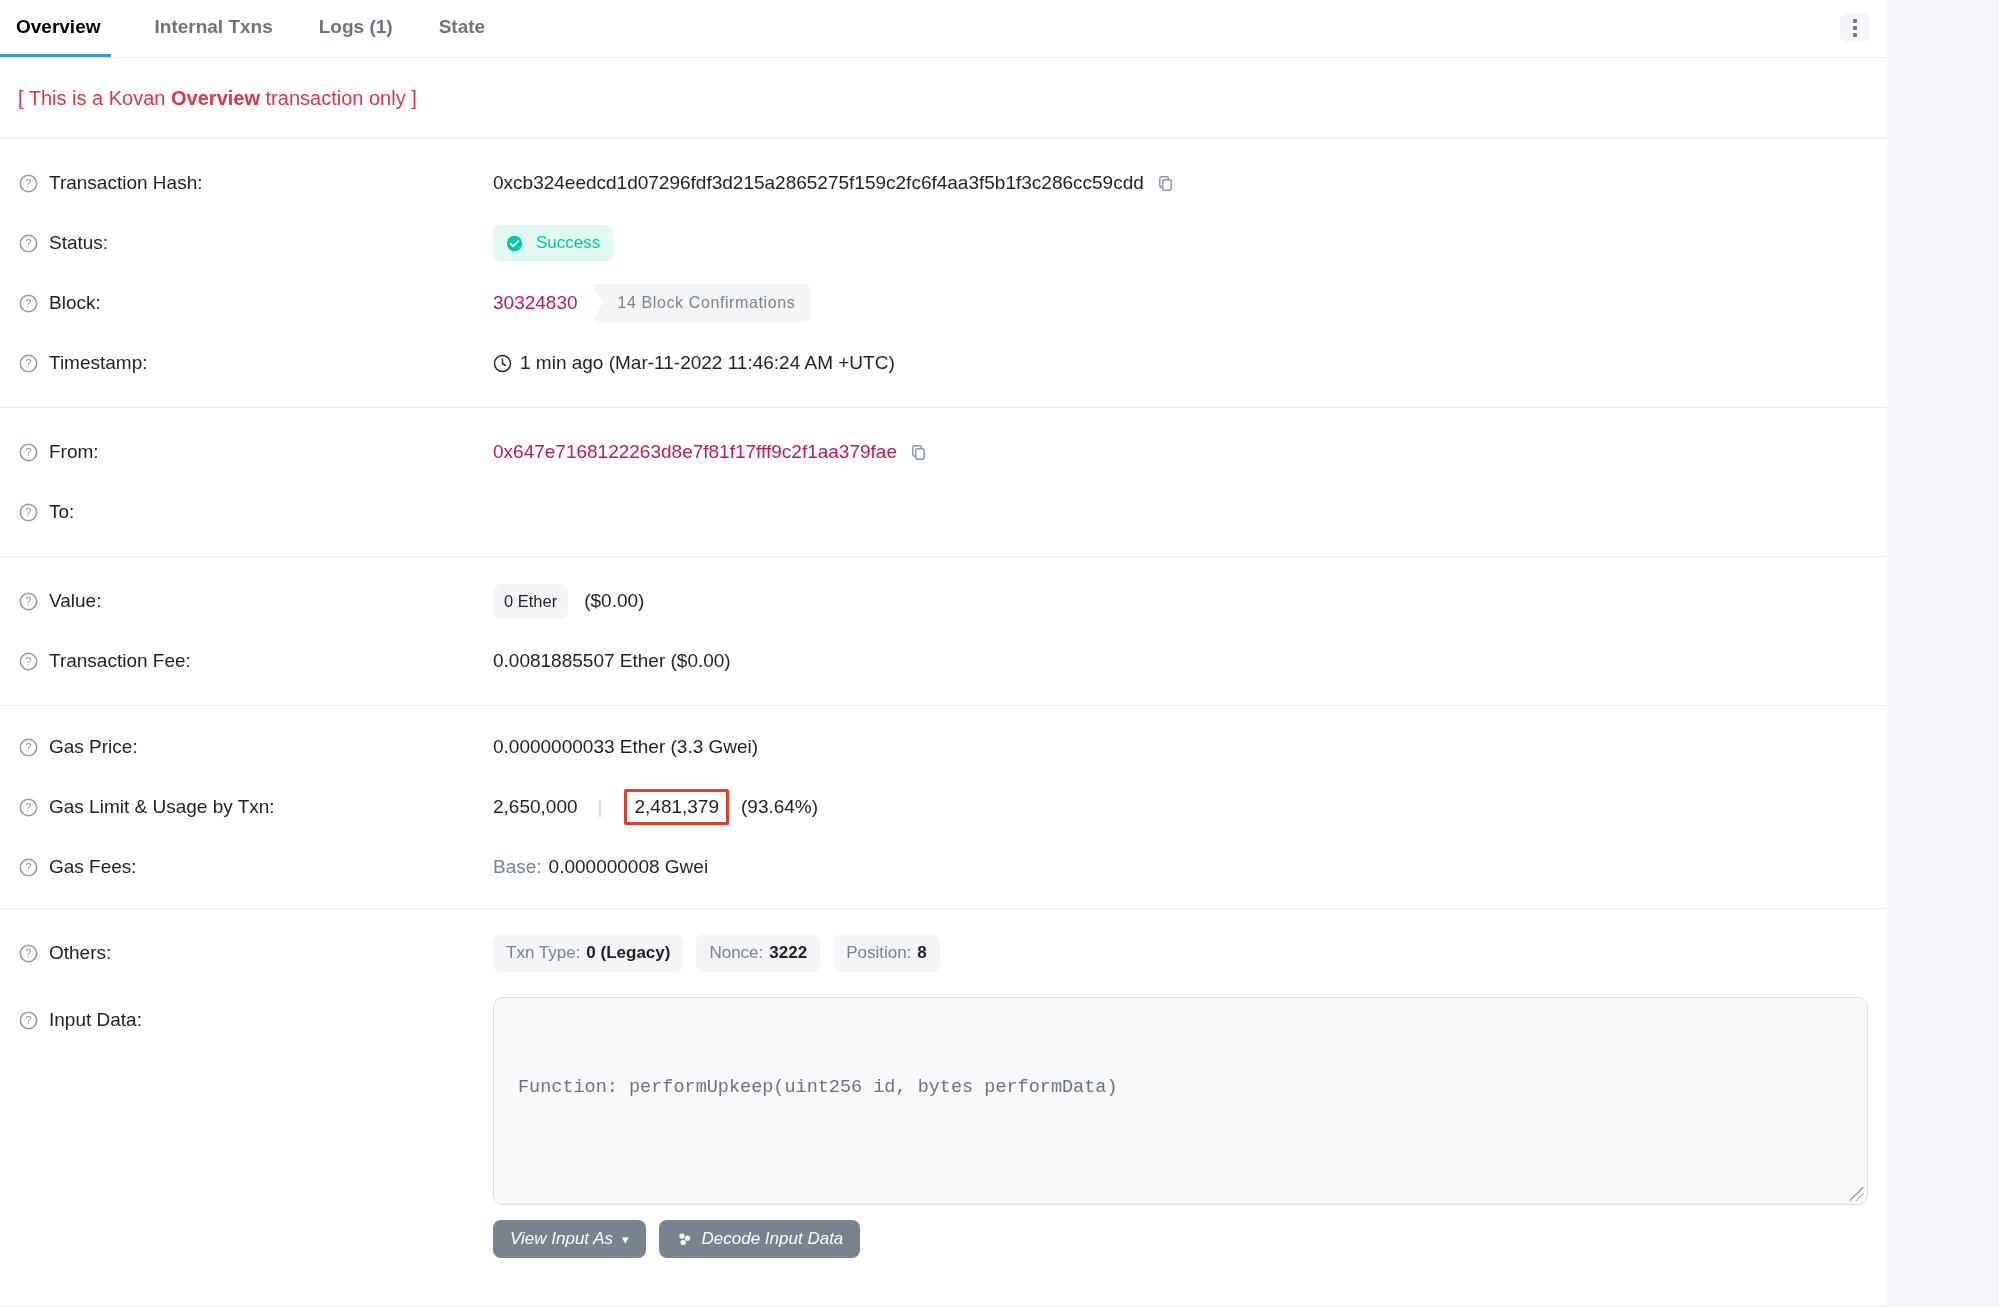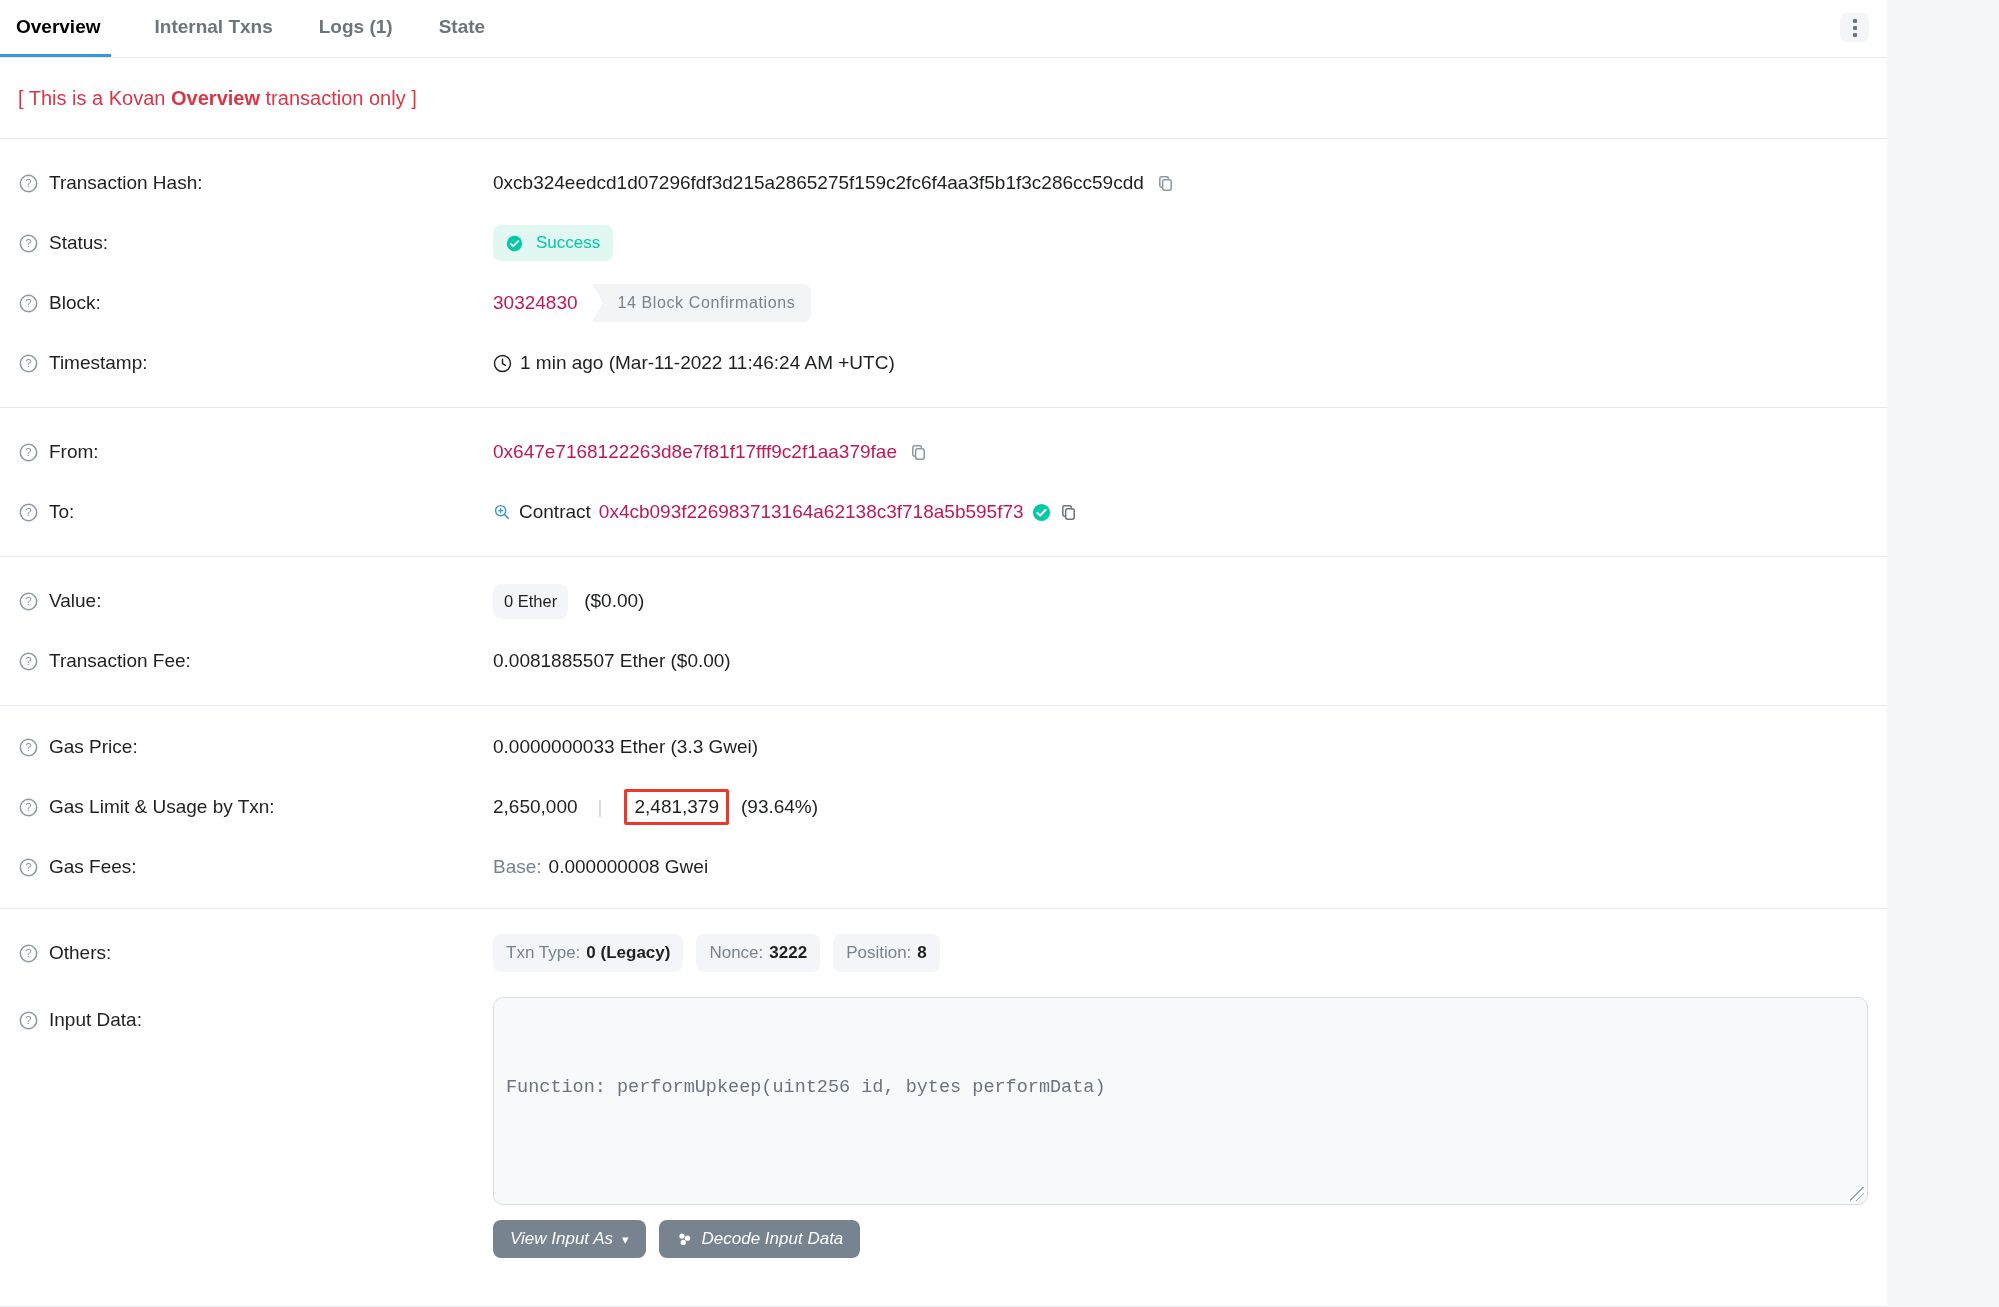--- a/index.html
+++ b/index.html
@@ -119,21 +119,21 @@
   .row-value.badges { gap: 13px; }
 
   
   .input-wrap { flex: 1; min-width: 0; padding-top: 14px; }
   .code-box {
     position: relative;
     width: 100%; height: 208px;
     background: #f8f9fa;
     border: 1px solid #d8dde6;
     border-radius: 10px;
-    padding: 17px 12px;
+    padding: 17px 24px;
     font-family: "Liberation Mono", "DejaVu Sans Mono", monospace;
     font-size: 18.5px; line-height: 29px; color: #6b7280;
     overflow: hidden; white-space: pre;
   }
   .code-line { min-height: 29px; white-space: pre; }
   .resize-grip {
     position: absolute; right: 3px; bottom: 3px; width: 14px; height: 14px;
     background:
       linear-gradient(135deg, transparent 45%, #9aa3ad 45%, #9aa3ad 52%, transparent 52%,
         transparent 68%, #9aa3ad 68%, #9aa3ad 75%, transparent 75%);
@@ -261,37 +261,20 @@
         </div>
       </div>
 
       <div class="row">
         <div class="row-label">
           <svg class="q-icon" viewBox="0 0 20 20">
             <circle cx="10" cy="10" r="8.6" fill="none" stroke="#8c98a4" stroke-width="1.6"></circle>
             <text x="10" y="14" text-anchor="middle" font-size="12" fill="#8c98a4" font-family="Liberation Sans, sans-serif">?</text>
           </svg>
           <span class="label-text">To:</span>
-        </div>
-        <div class="row-value" style="gap:8px;">
-          <svg width="18" height="18" viewBox="0 0 20 20">
-            <circle cx="8.5" cy="8.5" r="5.6" fill="none" stroke="#3498db" stroke-width="1.6"></circle>
-            <path d="M12.8 12.8 L17 17" stroke="#3498db" stroke-width="1.8" stroke-linecap="round"></path>
-            <path d="M8.5 6.3 V10.7 M6.3 8.5 H10.7" stroke="#3498db" stroke-width="1.4" stroke-linecap="round"></path>
-          </svg>
-          <span>Contract</span>
-          <a class="link">0x4cb093f226983713164a62138c3f718a5b595f73</a>
-          <svg width="19" height="19" viewBox="0 0 20 20">
-            <circle cx="10" cy="10" r="9" fill="#00c9a7"></circle>
-            <path d="M5.6 10.4 L8.6 13.2 L14.4 7.2" fill="none" stroke="#ffffff" stroke-width="2.2" stroke-linecap="round" stroke-linejoin="round"></path>
-          </svg>
-          <svg class="copy-icon" viewBox="0 0 20 20">
-            <rect x="7" y="6" width="9" height="11" rx="2" fill="none" stroke="#6c757d" stroke-width="1.6"></rect>
-            <path d="M13 6 V4.8 A1.8 1.8 0 0 0 11.2 3 H5.8 A1.8 1.8 0 0 0 4 4.8 V12.2 A1.8 1.8 0 0 0 5.8 14 H7" fill="none" stroke="#6c757d" stroke-width="1.6"></path>
-          </svg>
         </div>
       </div>
     </div>
 
     <div class="section">
       <div class="row">
         <div class="row-label">
           <svg class="q-icon" viewBox="0 0 20 20">
             <circle cx="10" cy="10" r="8.6" fill="none" stroke="#8c98a4" stroke-width="1.6"></circle>
             <text x="10" y="14" text-anchor="middle" font-size="12" fill="#8c98a4" font-family="Liberation Sans, sans-serif">?</text>

